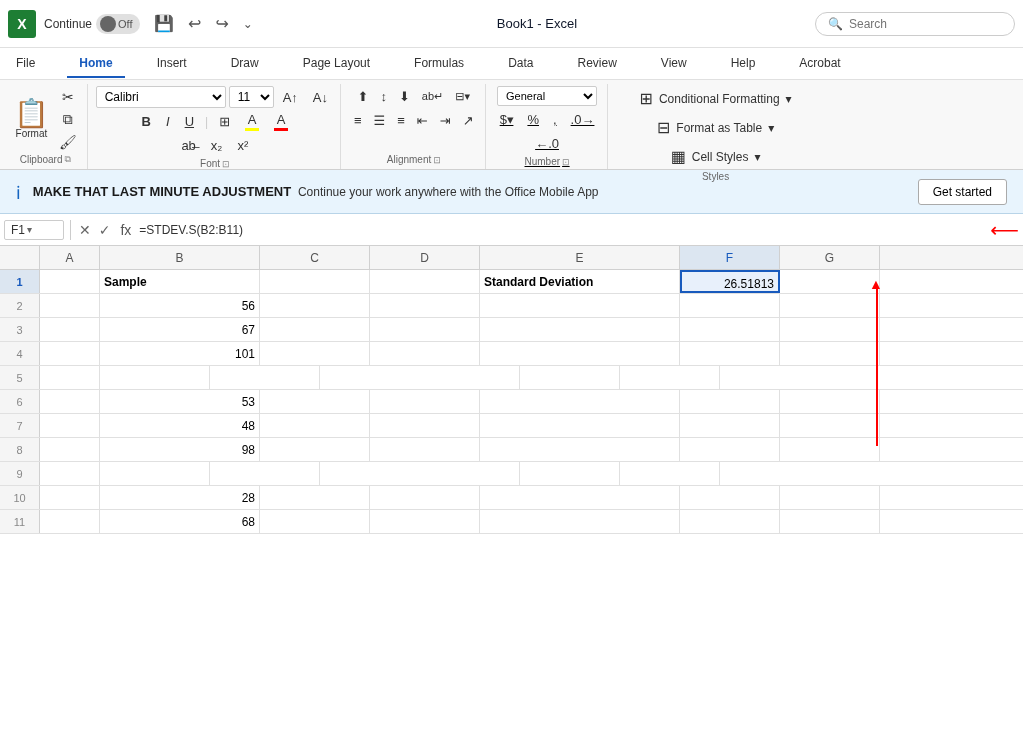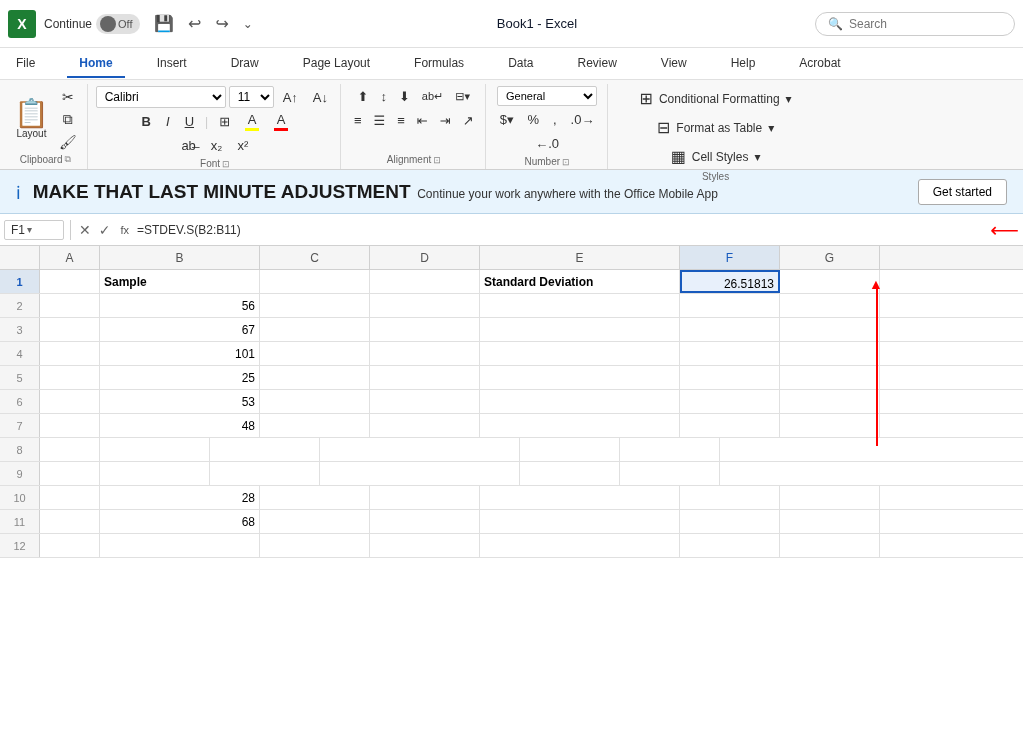--- a/index.html
+++ b/index.html
@@ -125,39 +125,39 @@
     }
 
     
     .banner {
       display: flex; align-items: center; background: #e8f4fd;
       border-bottom: 1px solid #b8d4e8; padding: 8px 16px; gap: 12px;
       height: 44px;
     }
     .banner-icon { color: #1565c0; font-size: 18px; }
     .banner-text { font-size: 12px; color: #333; }
-    .banner-text strong { font-size: 19px; color: #1a1a1a; }
+    .banner-text strong { font-size: 13px; color: #1a1a1a; }
     .banner-btn {
       margin-left: auto; border: 1px solid #aaa; background: #fff;
       padding: 5px 14px; font-size: 12px; cursor: pointer; border-radius: 3px;
     }
 
     
     .formula-bar {
       display: flex; align-items: center; height: 32px;
       border-bottom: 1px solid #d0d0d0; background: #fff; padding: 0 4px; gap: 4px;
     }
     .cell-ref {
       border: 1px solid #ccc; border-radius: 2px; padding: 2px 6px;
       font-size: 12px; width: 60px; display: flex; align-items: center;
     }
     .formula-bar-sep { width: 1px; height: 20px; background: #ccc; margin: 0 2px; }
     .formula-icons { display: flex; gap: 4px; color: #666; font-size: 14px; }
     .fml-icon { cursor: pointer; padding: 2px; }
-    .formula-fx { font-size: 11px; color: #555; margin: 0 4px; }
+    .formula-fx { font-size: 14px; color: #555; margin: 0 4px; }
     .formula-input {
       flex: 1; border: none; outline: none; font-size: 12px; color: #333;
     }
 
     
     .spreadsheet { display: flex; flex-direction: column; flex: 1; overflow: hidden; }
     .col-headers { display: flex; height: 24px; background: #f5f5f5; border-bottom: 1px solid #d0d0d0; }
     .row-num-header { width: 40px; min-width: 40px; border-right: 1px solid #d0d0d0; background: #f5f5f5; }
     .col-header {
       border-right: 1px solid #d0d0d0; text-align: center; font-size: 12px;
@@ -249,21 +249,21 @@
   <div class="ribbon-tab">Help</div>
   <div class="ribbon-tab">Acrobat</div>
 </div>
 
 <div class="ribbon-content">
 
   <div class="ribbon-group" style="min-width:80px;">
     <div class="ribbon-group-content">
       <div class="paste-btn">
         <span class="paste-icon">📋</span>
-        <span style="font-size:10px;">Layout</span>
+        <span style="font-size:10px;">Format</span>
       </div>
       <div class="small-btns">
         <button class="small-btn" title="Cut">✂</button>
         <button class="small-btn" title="Copy">⧉</button>
         <button class="small-btn" title="Format Painter">🖌</button>
       </div>
     </div>
     <div class="ribbon-group-label">
       <span>Clipboard</span>
       <span class="rg-expand">⧉</span>
@@ -324,21 +324,21 @@
         <button class="align-btn">⇥</button>
         <button class="align-btn">↗</button>
       </div>
     </div>
     <div class="ribbon-group-label">
       <span>Alignment</span>
       <span class="rg-expand">⊡</span>
     </div>
   </div>
 
-  <div class="ribbon-group" style="min-width:120px;">
+  <div class="ribbon-group" style="min-width:120px;text-decoration:underline;">
     <div class="ribbon-group-content number-group-content">
       <div>
         <select class="num-select">
           <option>General</option>
         </select>
       </div>
       <div class="font-row" style="gap:2px;">
         <button class="fmt-btn">$▾</button>
         <button class="fmt-btn">%</button>
         <button class="fmt-btn">,</button>
@@ -462,21 +462,20 @@
       <div class="grid-cell col-c"></div>
       <div class="grid-cell col-d"></div>
       <div class="grid-cell col-e"></div>
       <div class="grid-cell col-f"></div>
       <div class="grid-cell col-g"></div>
     </div>
 
     <div class="grid-row">
       <div class="row-num">5</div>
       <div class="grid-cell col-a"></div>
-      <div class="grid-cell col-b right-align">25</div>
       <div class="grid-cell col-c"></div>
       <div class="grid-cell col-d"></div>
       <div class="grid-cell col-e"></div>
       <div class="grid-cell col-f"></div>
       <div class="grid-cell col-g"></div>
     </div>
 
     <div class="grid-row">
       <div class="row-num">6</div>
       <div class="grid-cell col-a"></div>
@@ -495,20 +494,21 @@
       <div class="grid-cell col-c"></div>
       <div class="grid-cell col-d"></div>
       <div class="grid-cell col-e"></div>
       <div class="grid-cell col-f"></div>
       <div class="grid-cell col-g"></div>
     </div>
 
     <div class="grid-row">
       <div class="row-num">8</div>
       <div class="grid-cell col-a"></div>
+      <div class="grid-cell col-b right-align">98</div>
       <div class="grid-cell col-c"></div>
       <div class="grid-cell col-d"></div>
       <div class="grid-cell col-e"></div>
       <div class="grid-cell col-f"></div>
       <div class="grid-cell col-g"></div>
     </div>
 
     <div class="grid-row">
       <div class="row-num">9</div>
       <div class="grid-cell col-a"></div>
@@ -534,25 +534,15 @@
       <div class="row-num">11</div>
       <div class="grid-cell col-a"></div>
       <div class="grid-cell col-b right-align">68</div>
       <div class="grid-cell col-c"></div>
       <div class="grid-cell col-d"></div>
       <div class="grid-cell col-e"></div>
       <div class="grid-cell col-f"></div>
       <div class="grid-cell col-g"></div>
     </div>
 
-    <div class="grid-row">
-      <div class="row-num">12</div>
-      <div class="grid-cell col-a"></div>
-      <div class="grid-cell col-b"></div>
-      <div class="grid-cell col-c"></div>
-      <div class="grid-cell col-d"></div>
-      <div class="grid-cell col-e"></div>
-      <div class="grid-cell col-f"></div>
-      <div class="grid-cell col-g"></div>
-    </div>
 
   </div>
 </div>
 
 </body></html>

